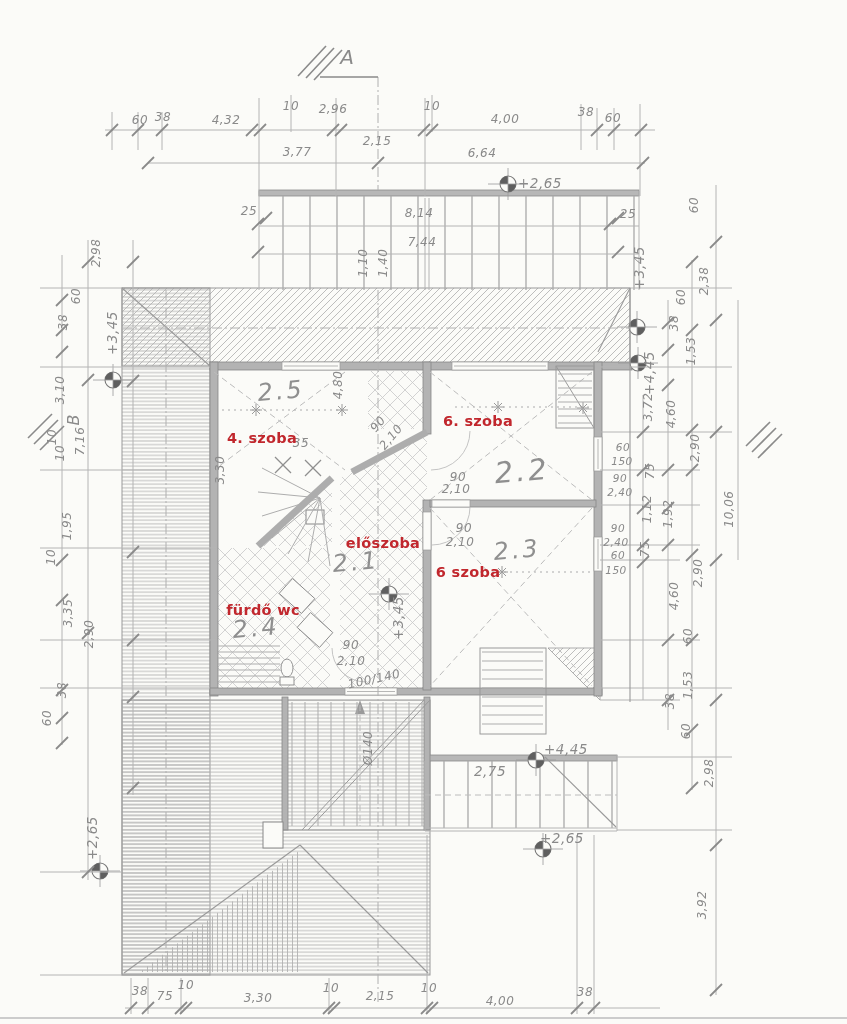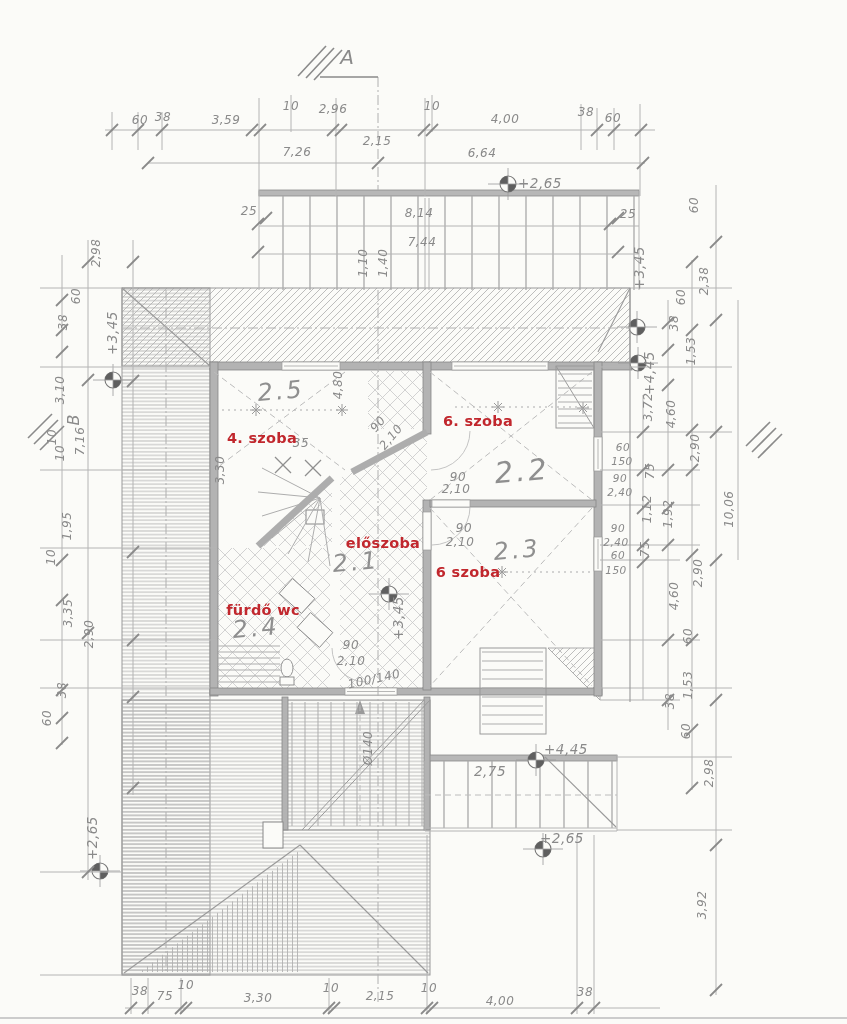--- a/index.html
+++ b/index.html
@@ -381,29 +381,29 @@
   <line x1="0" y1="1018" x2="847" y2="1018" stroke="#cccccc" stroke-width="2"></line>
 </svg>
 
 <div class="labels">
 
   <span class="sec" style="left:347px;top:57px">A</span>
   <span class="sec r" style="left:73px;top:420px">B</span>
 
   <span class="lb" style="left:140px;top:120px">60</span>
   <span class="lb" style="left:163px;top:117px">38</span>
-  <span class="lb" style="left:226px;top:120px">3,59</span>
+  <span class="lb" style="left:226px;top:120px">4,32</span>
   <span class="lb" style="left:291px;top:106px">10</span>
   <span class="lb" style="left:333px;top:109px">2,96</span>
   <span class="lb" style="left:432px;top:106px">10</span>
   <span class="lb" style="left:505px;top:119px">4,00</span>
   <span class="lb" style="left:586px;top:112px">38</span>
   <span class="lb" style="left:613px;top:118px">60</span>
   <span class="lb" style="left:377px;top:141px">2,15</span>
-  <span class="lb" style="left:297px;top:152px">7,26</span>
+  <span class="lb" style="left:297px;top:152px">3,77</span>
   <span class="lb" style="left:482px;top:153px">6,64</span>
 
   <span class="lb" style="left:249px;top:211px">25</span>
   <span class="lb" style="left:419px;top:213px">8,14</span>
   <span class="lb" style="left:422px;top:242px">7,44</span>
   <span class="lb" style="left:628px;top:214px">25</span>
   <span class="lb r" style="left:363px;top:263px">1,10</span>
   <span class="lb r" style="left:383px;top:263px">1,40</span>
   <span class="lb lg" style="left:540px;top:183px">+2,65</span>
 

